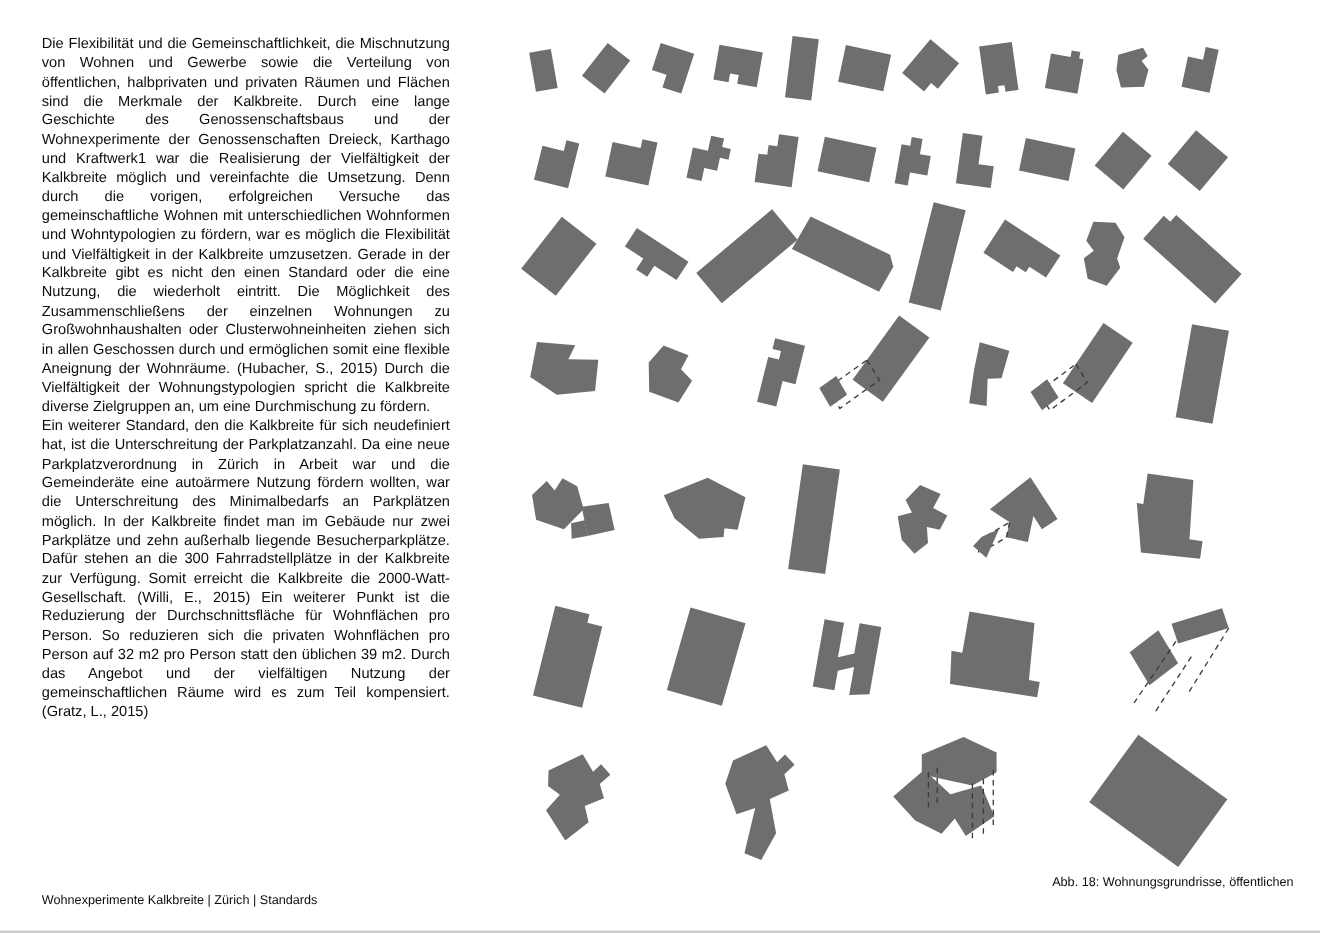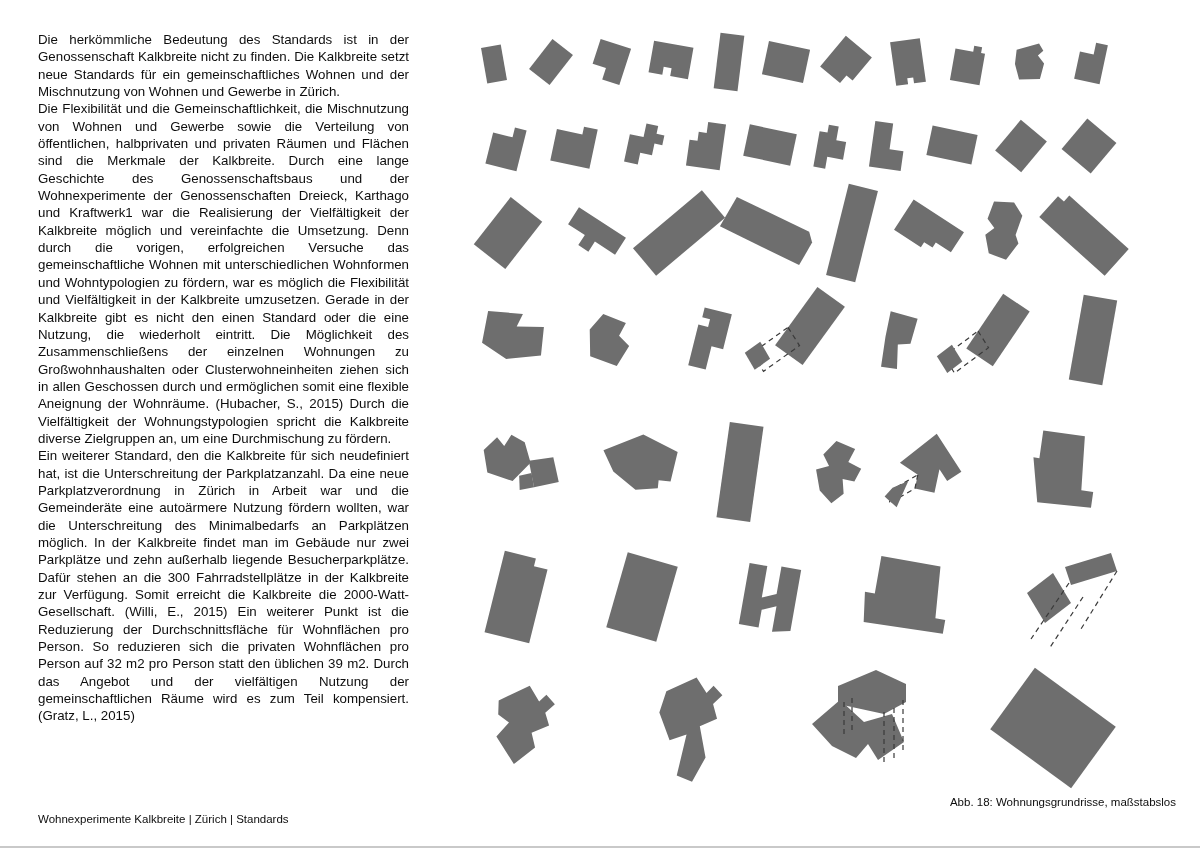--- a/index.html
+++ b/index.html
@@ -10,21 +10,20 @@
   .text-col p{margin:0}
   .footer{position:absolute;left:38px;top:813px;font-size:11.5px;color:#0d0d0d}
   .caption{position:absolute;right:24px;top:796px;font-size:11.5px;color:#0d0d0d}
   svg.figure{position:absolute;left:0;top:0;width:1200px;height:848px}
   .bottom-edge{position:absolute;left:0;right:0;bottom:0;height:2px;background:#c9c9c9}
 </style>
 </head>
 <body>
 
 <div class="text-col">
-  <p>Die herkömmliche Bedeutung des Standards ist in der Genossenschaft Kalkbreite nicht zu finden. Die Kalkbreite setzt neue Standards für ein gemeinschaftliches Wohnen und der Mischnutzung von Wohnen und Gewerbe in Zürich.</p>
   <p>Die Flexibilität und die Gemeinschaftlichkeit, die Mischnutzung von Wohnen und Gewerbe sowie die Verteilung von öffentlichen, halbprivaten und privaten Räumen und Flächen sind die Merkmale der Kalkbreite. Durch eine lange Geschichte des Genossenschaftsbaus und der Wohnexperimente der Genossenschaften Dreieck, Karthago und Kraftwerk1 war die Realisierung der Vielfältigkeit der Kalkbreite möglich und vereinfachte die Umsetzung. Denn durch die vorigen, erfolgreichen Versuche das gemeinschaftliche Wohnen mit unterschiedlichen Wohnformen und Wohntypologien zu fördern, war es möglich die Flexibilität und Vielfältigkeit in der Kalkbreite umzusetzen. Gerade in der Kalkbreite gibt es nicht den einen Standard oder die eine Nutzung, die wiederholt eintritt. Die Möglichkeit des Zusammenschließens der einzelnen Wohnungen zu Großwohnhaushalten oder Clusterwohneinheiten ziehen sich in allen Geschossen durch und ermöglichen somit eine flexible Aneignung der Wohnräume. (Hubacher, S., 2015) Durch die Vielfältigkeit der Wohnungstypologien spricht die Kalkbreite diverse Zielgruppen an, um eine Durchmischung zu fördern.</p>
   <p>Ein weiterer Standard, den die Kalkbreite für sich neudefiniert hat, ist die Unterschreitung der Parkplatzanzahl. Da eine neue Parkplatzverordnung in Zürich in Arbeit war und die Gemeinderäte eine autoärmere Nutzung fördern wollten, war die Unterschreitung des Minimalbedarfs an Parkplätzen möglich. In der Kalkbreite findet man im Gebäude nur zwei Parkplätze und zehn außerhalb liegende Besucherparkplätze. Dafür stehen an die 300 Fahrradstellplätze in der Kalkbreite zur Verfügung. Somit erreicht die Kalkbreite die 2000-Watt-Gesellschaft. (Willi, E., 2015) Ein weiterer Punkt ist die Reduzierung der Durchschnittsfläche für Wohnflächen pro Person. So reduzieren sich die privaten Wohnflächen pro Person auf 32 m2 pro Person statt den üblichen 39 m2. Durch das Angebot und der vielfältigen Nutzung der gemeinschaftlichen Räume wird es zum Teil kompensiert. (Gratz, L., 2015)</p>
 </div>
 
 <svg class="figure" viewBox="0 0 1200 848" xmlns="http://www.w3.org/2000/svg">
     <g transform="translate(494,64) rotate(-10)">
       <polygon points="-10,-18 10,-18 10,18 -10,18" fill="#6e6e6e"></polygon>
     </g>
     <g transform="translate(551,62) rotate(38)">
       <polygon points="-13,-19 13,-19 13,19 -13,19" fill="#6e6e6e"></polygon>
@@ -190,14 +189,14 @@
       <polyline points="14,-16 14,36" fill="none" stroke="#3a3a3a" stroke-width="1.2" stroke-dasharray="5 4"></polyline>
       <polyline points="24,-20 24,30" fill="none" stroke="#3a3a3a" stroke-width="1.2" stroke-dasharray="5 4"></polyline>
       <polyline points="33,-28 33,22" fill="none" stroke="#3a3a3a" stroke-width="1.2" stroke-dasharray="5 4"></polyline>
     </g>
     <g transform="translate(1053,728) rotate(36)">
       <polygon points="-50,-38 50,-38 50,38 -50,38" fill="#6e6e6e"></polygon>
     </g>
   </svg>
 
 <div class="footer">Wohnexperimente Kalkbreite | Zürich | Standards</div>
-<div class="caption">Abb. 18: Wohnungsgrundrisse, maßstabslos</div>
+<div class="caption">Abb. 18: Wohnungsgrundrisse, öffentlichen</div>
 <div class="bottom-edge"></div>
 
 </body></html>

